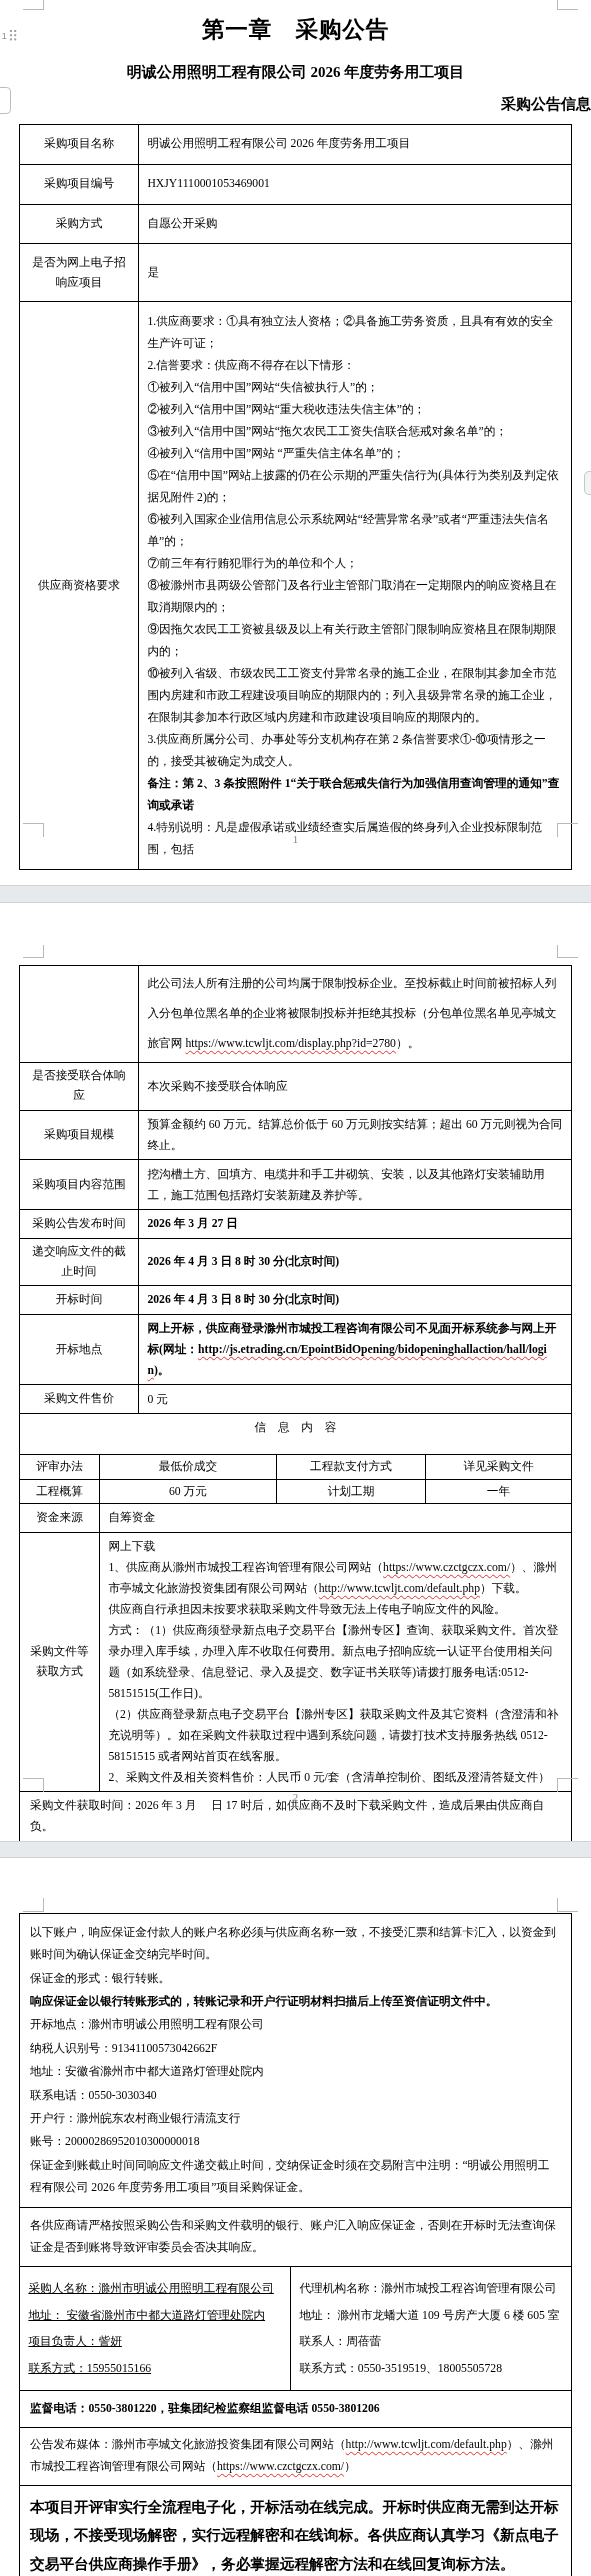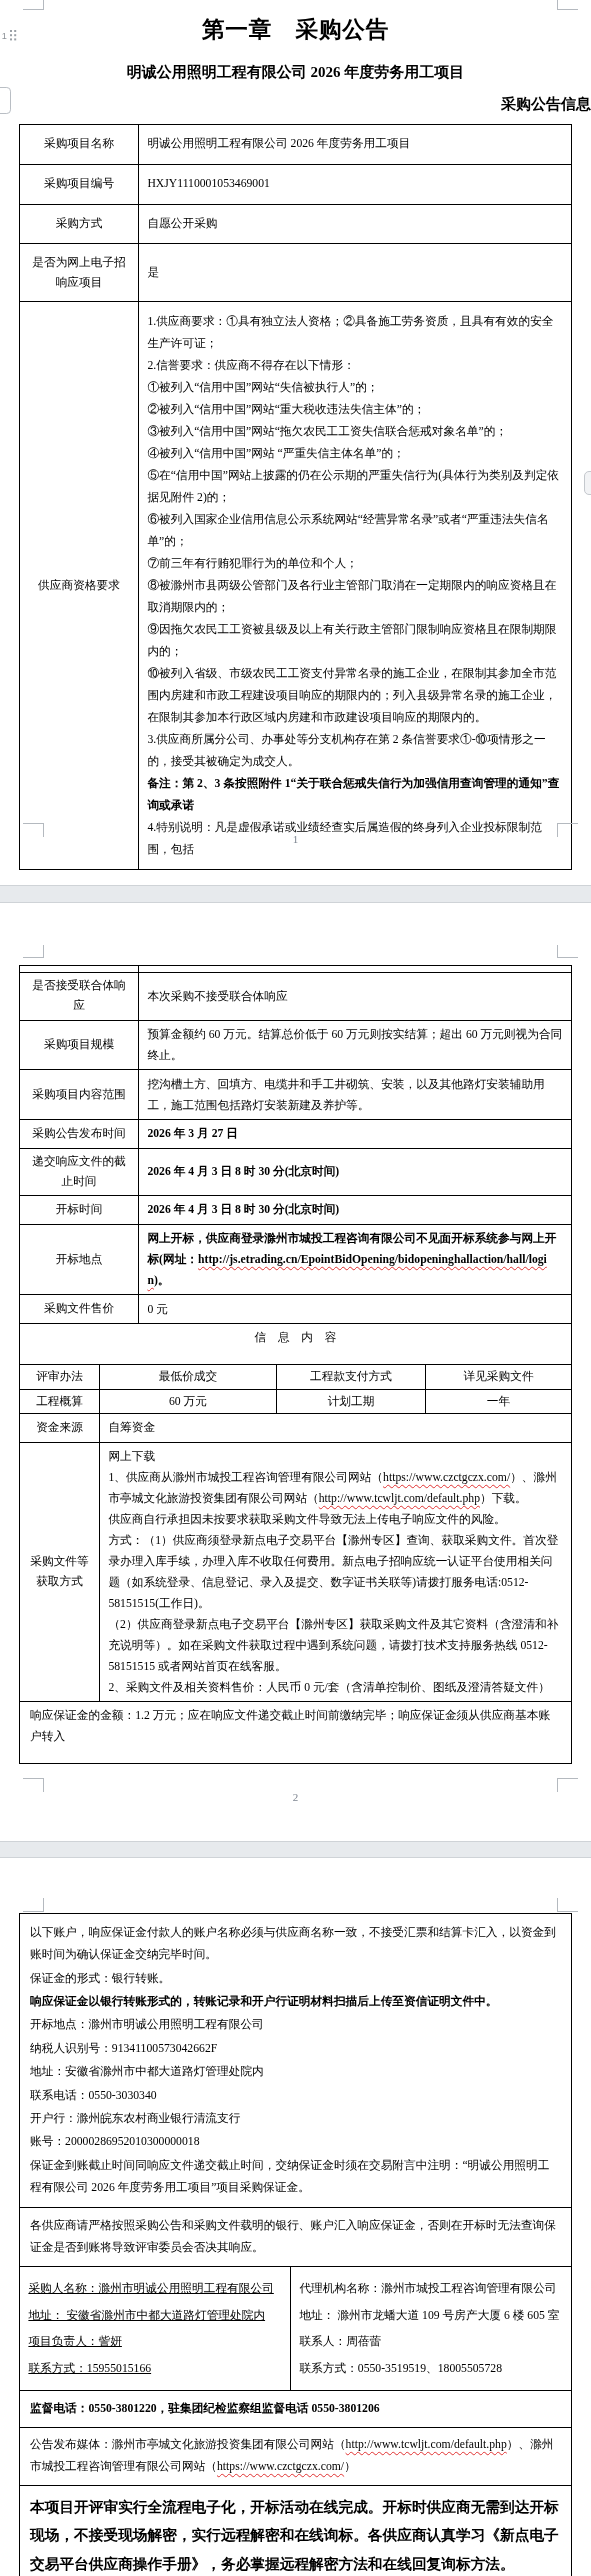--- a/index.html
+++ b/index.html
@@ -162,20 +162,23 @@
 
   <div class="page p2">
     <span class="mark tl"></span>
     <span class="mark tr"></span>
     <span class="mark bl"></span>
     <span class="mark br"></span>
 
     <div class="doc-table" id="table2">
         <div class="trow lv">
           <div class="cell cell-label"></div>
+          <div class="cell cell-value">
+            <div class="para"><span>此公司法人所有注册的公司均属于限制投标企业。至投标截止时间前被招标人列入分包单位黑名单的企业将被限制投标并拒绝其投标（分包单位黑名单见亭城文旅官网 </span><span class="url">https://www.tcwljt.com/display.php?id=2780</span><span>）。</span></div>
+          </div>
         </div>
         <div class="trow lv">
           <div class="cell cell-label">是否接受联合体响应</div>
           <div class="cell cell-value">
             <div class="para">本次采购不接受联合体响应</div>
           </div>
         </div>
         <div class="trow lv">
           <div class="cell cell-label">采购项目规模</div>
           <div class="cell cell-value">
@@ -243,20 +246,25 @@
         </div>
         <div class="trow lv narrow">
           <div class="cell cell-label">采购文件等获取方式</div>
           <div class="cell cell-value">
             <div class="para">网上下载</div>
             <div class="para"><span>1、供应商从滁州市城投工程咨询管理有限公司网站（</span><span class="url">https://www.czctgczx.com/</span><span>）、滁州市亭城文化旅游投资集团有限公司网站（</span><span class="url">http://www.tcwljt.com/default.php</span><span>）下载。</span></div>
             <div class="para">供应商自行承担因未按要求获取采购文件导致无法上传电子响应文件的风险。</div>
             <div class="para">方式：（1）供应商须登录新点电子交易平台【滁州专区】查询、获取采购文件。首次登录办理入库手续，办理入库不收取任何费用。新点电子招响应统一认证平台使用相关问题（如系统登录、信息登记、录入及提交、数字证书关联等)请拨打服务电话:0512-58151515(工作日)。</div>
             <div class="para">（2）供应商登录新点电子交易平台【滁州专区】获取采购文件及其它资料（含澄清和补充说明等）。如在采购文件获取过程中遇到系统问题，请拨打技术支持服务热线 0512-58151515 或者网站首页在线客服。</div>
             <div class="para">2、采购文件及相关资料售价：人民币 0 元/套（含清单控制价、图纸及澄清答疑文件）</div>
+          </div>
+        </div>
+        <div class="trow full">
+          <div class="cell cell-full">
+            <div class="para">采购文件获取时间：2026 年 3 月　 日 17 时后，如供应商不及时下载采购文件，造成后果由供应商自负。</div>
           </div>
         </div>
         <div class="trow full">
           <div class="cell cell-full">
             <div class="para">响应保证金的金额：1.2 万元；应在响应文件递交截止时间前缴纳完毕；响应保证金须从供应商基本账户转入</div>
           </div>
         </div>
       </div>
 
     <div class="page-num">2</div>

